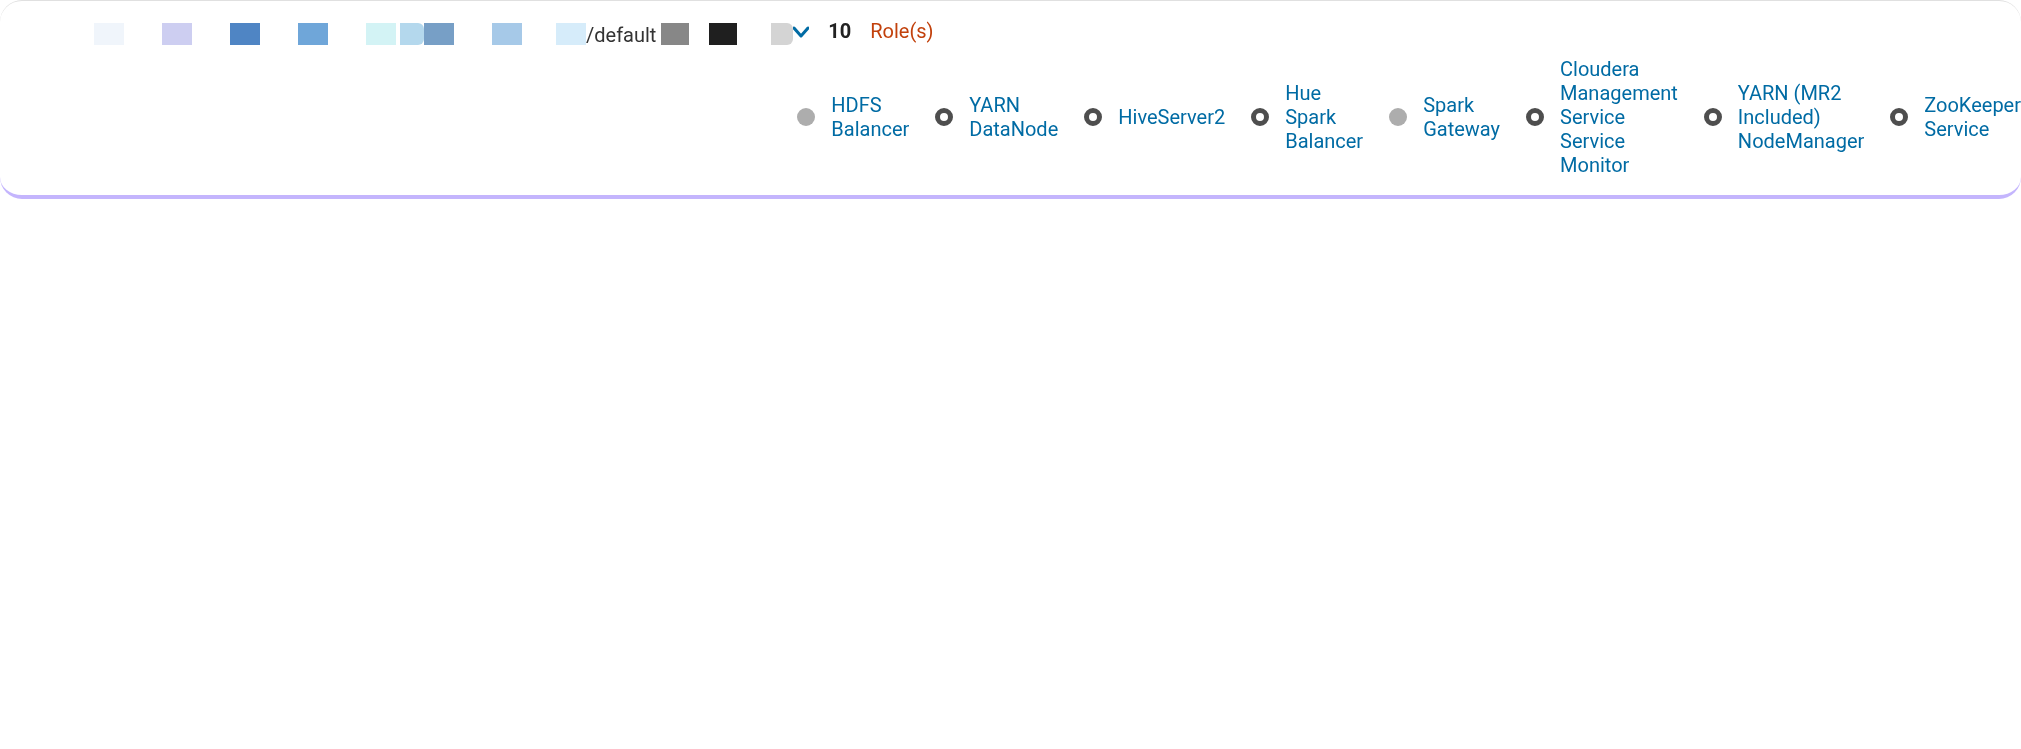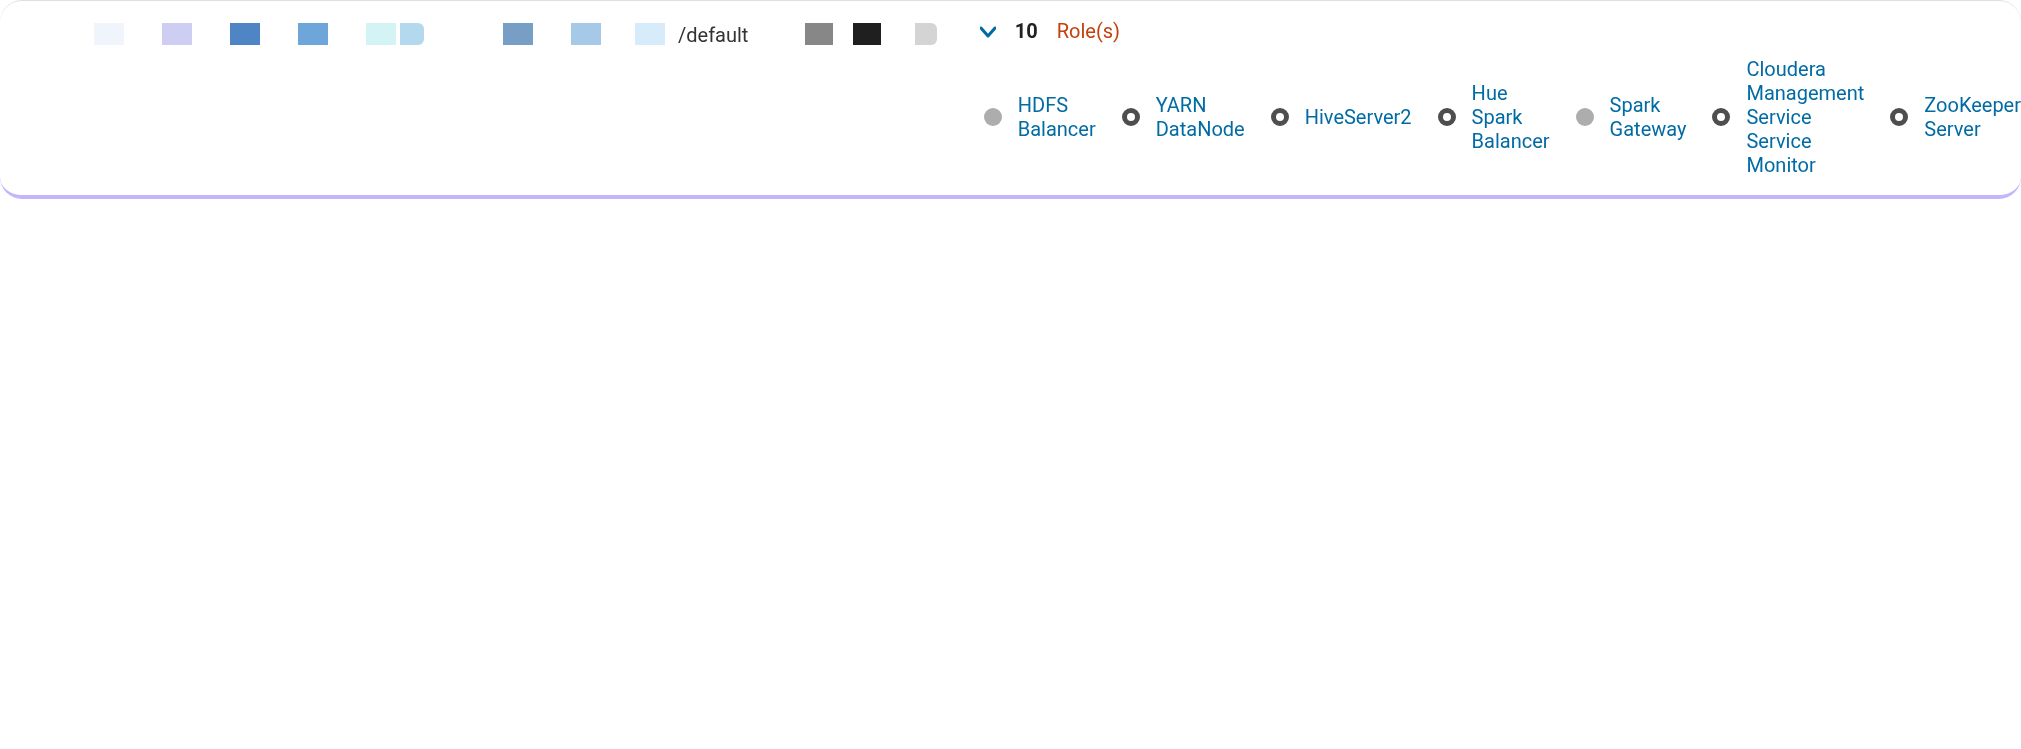--- a/index.html
+++ b/index.html
@@ -190,18 +190,22 @@
       <li class="role-item">
         <span class="status-icon solid"></span>
         <a class="role-link">Spark Gateway</a>
       </li>
       <li class="role-item">
         <span class="status-icon ring"></span>
         <a class="role-link">Cloudera Management Service Service Monitor</a>
       </li>
       <li class="role-item">
         <span class="status-icon ring"></span>
-        <a class="role-link">ZooKeeper Server</a>
+        <a class="role-link">YARN (MR2 Included) NodeManager</a>
+      </li>
+      <li class="role-item">
+        <span class="status-icon ring"></span>
+        <a class="role-link">ZooKeeper Service</a>
       </li>
     </ul>
   </div>
 
 </div>
 
 </body></html>

